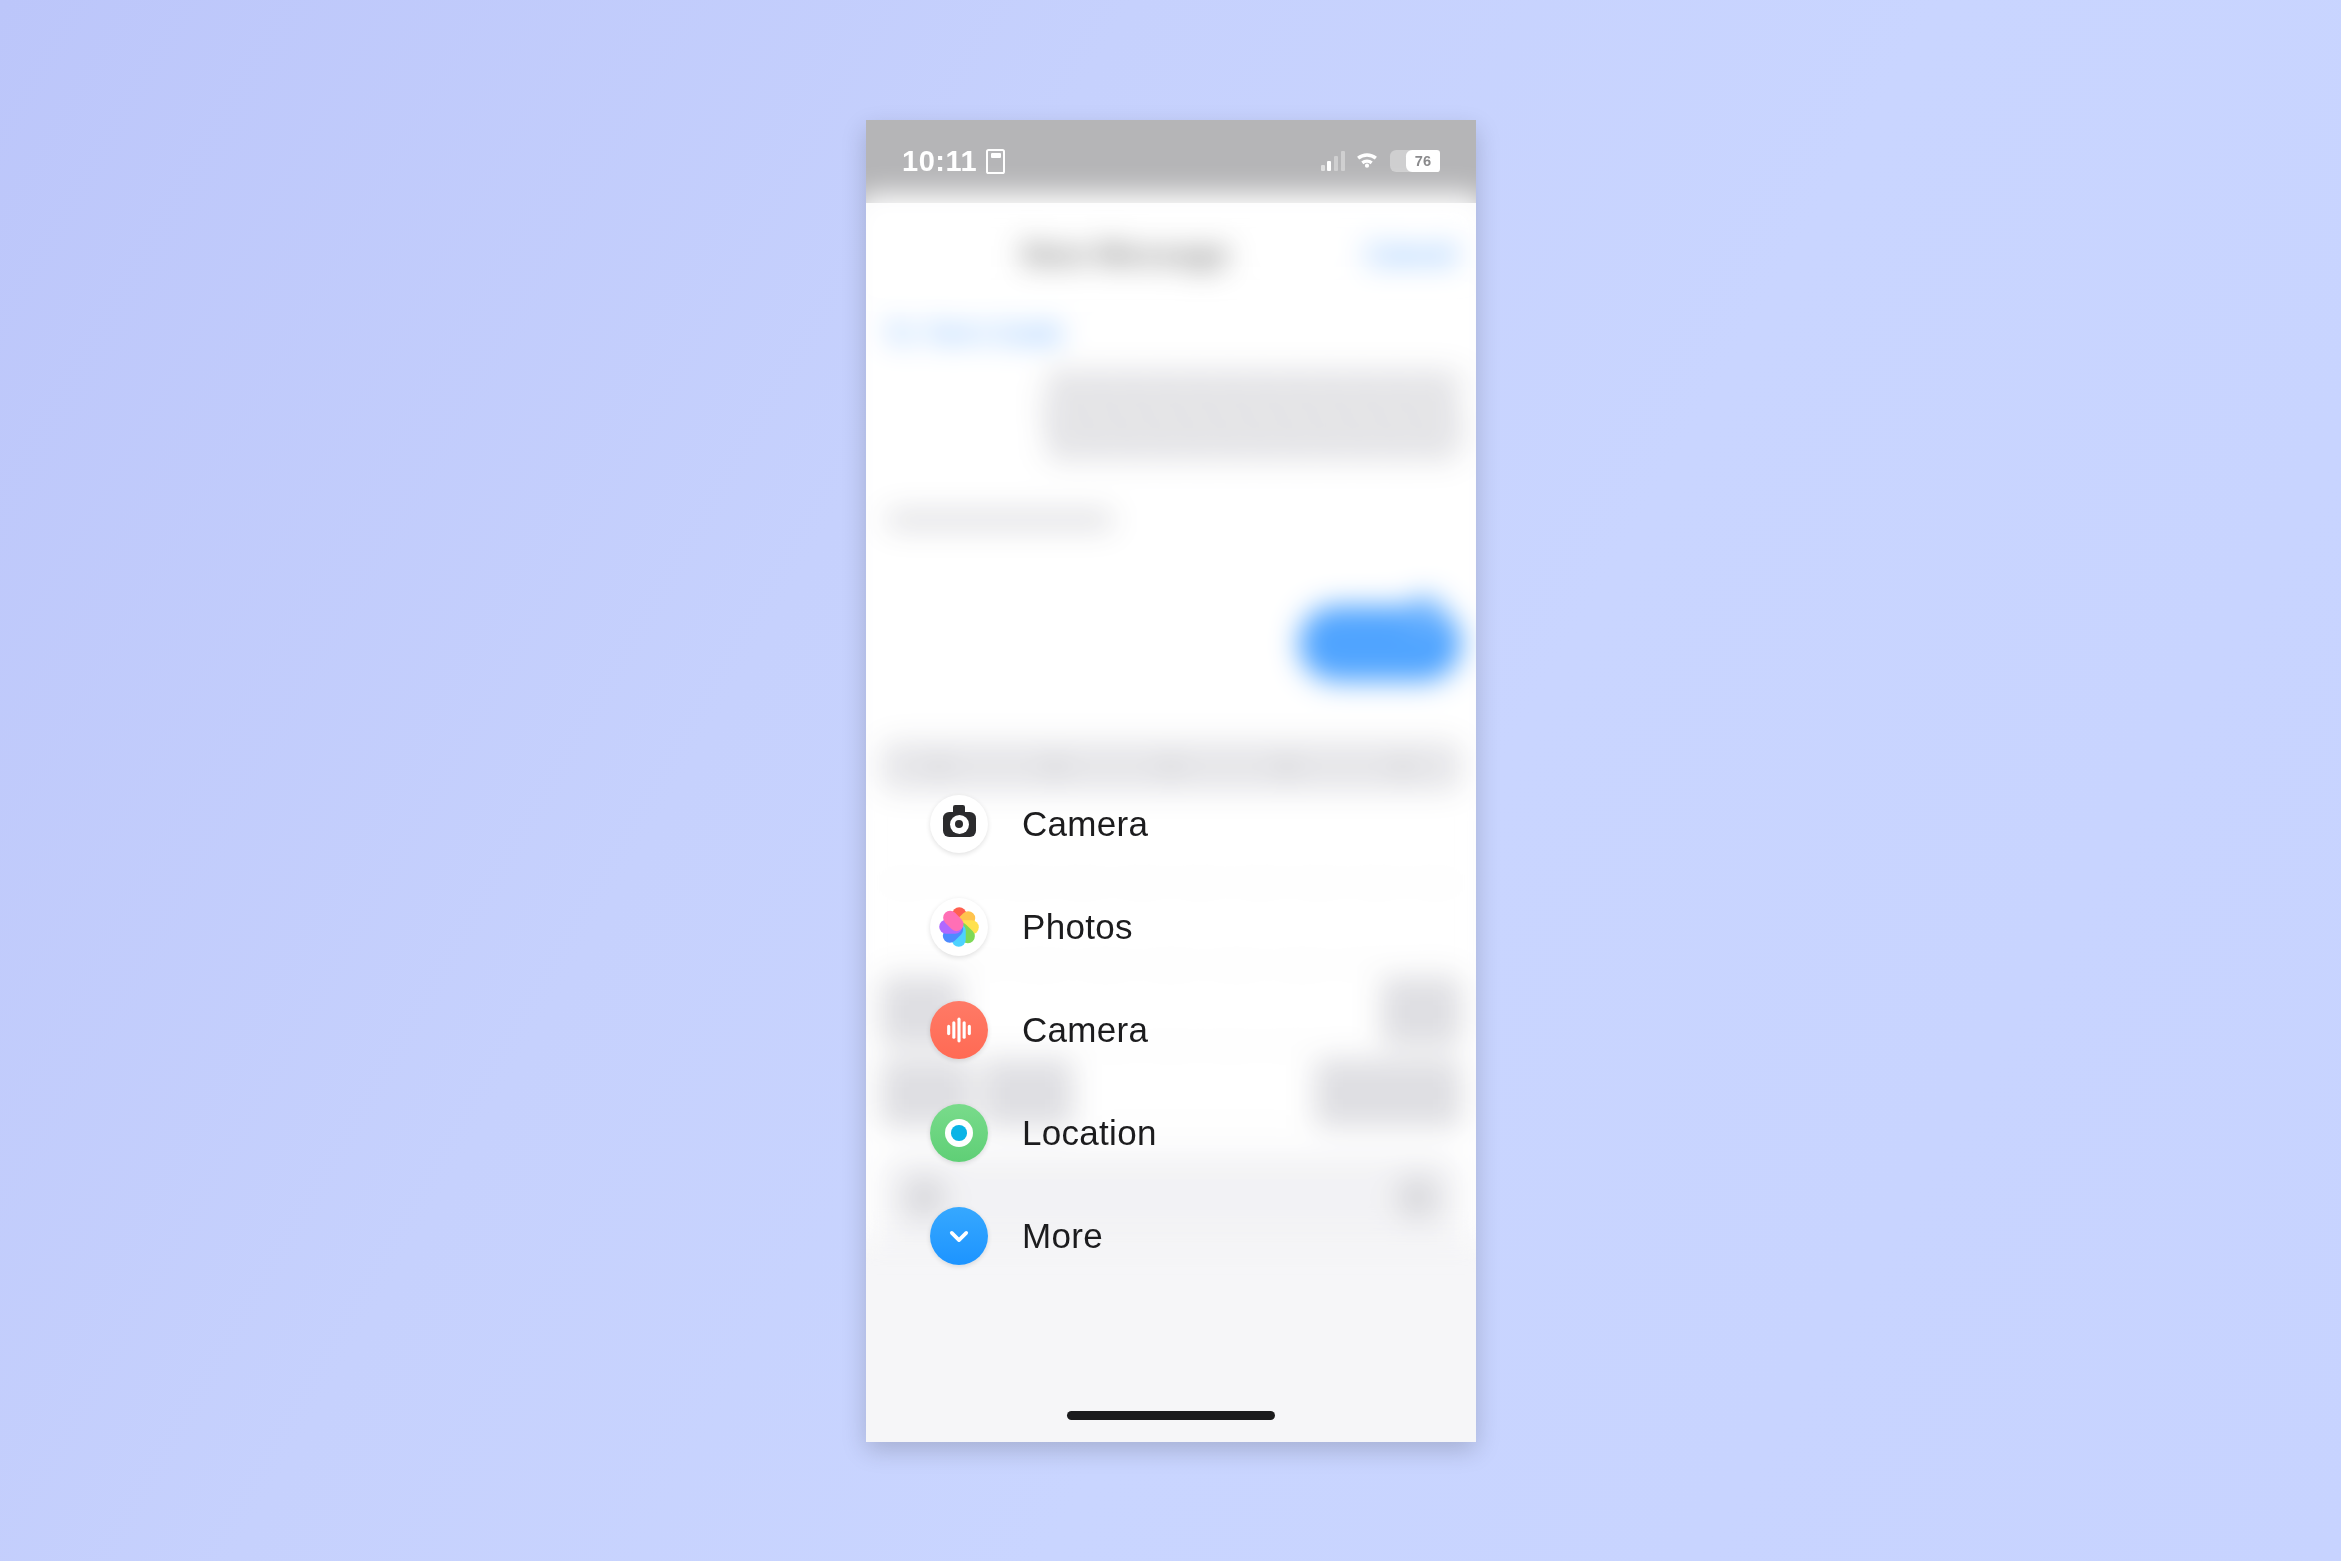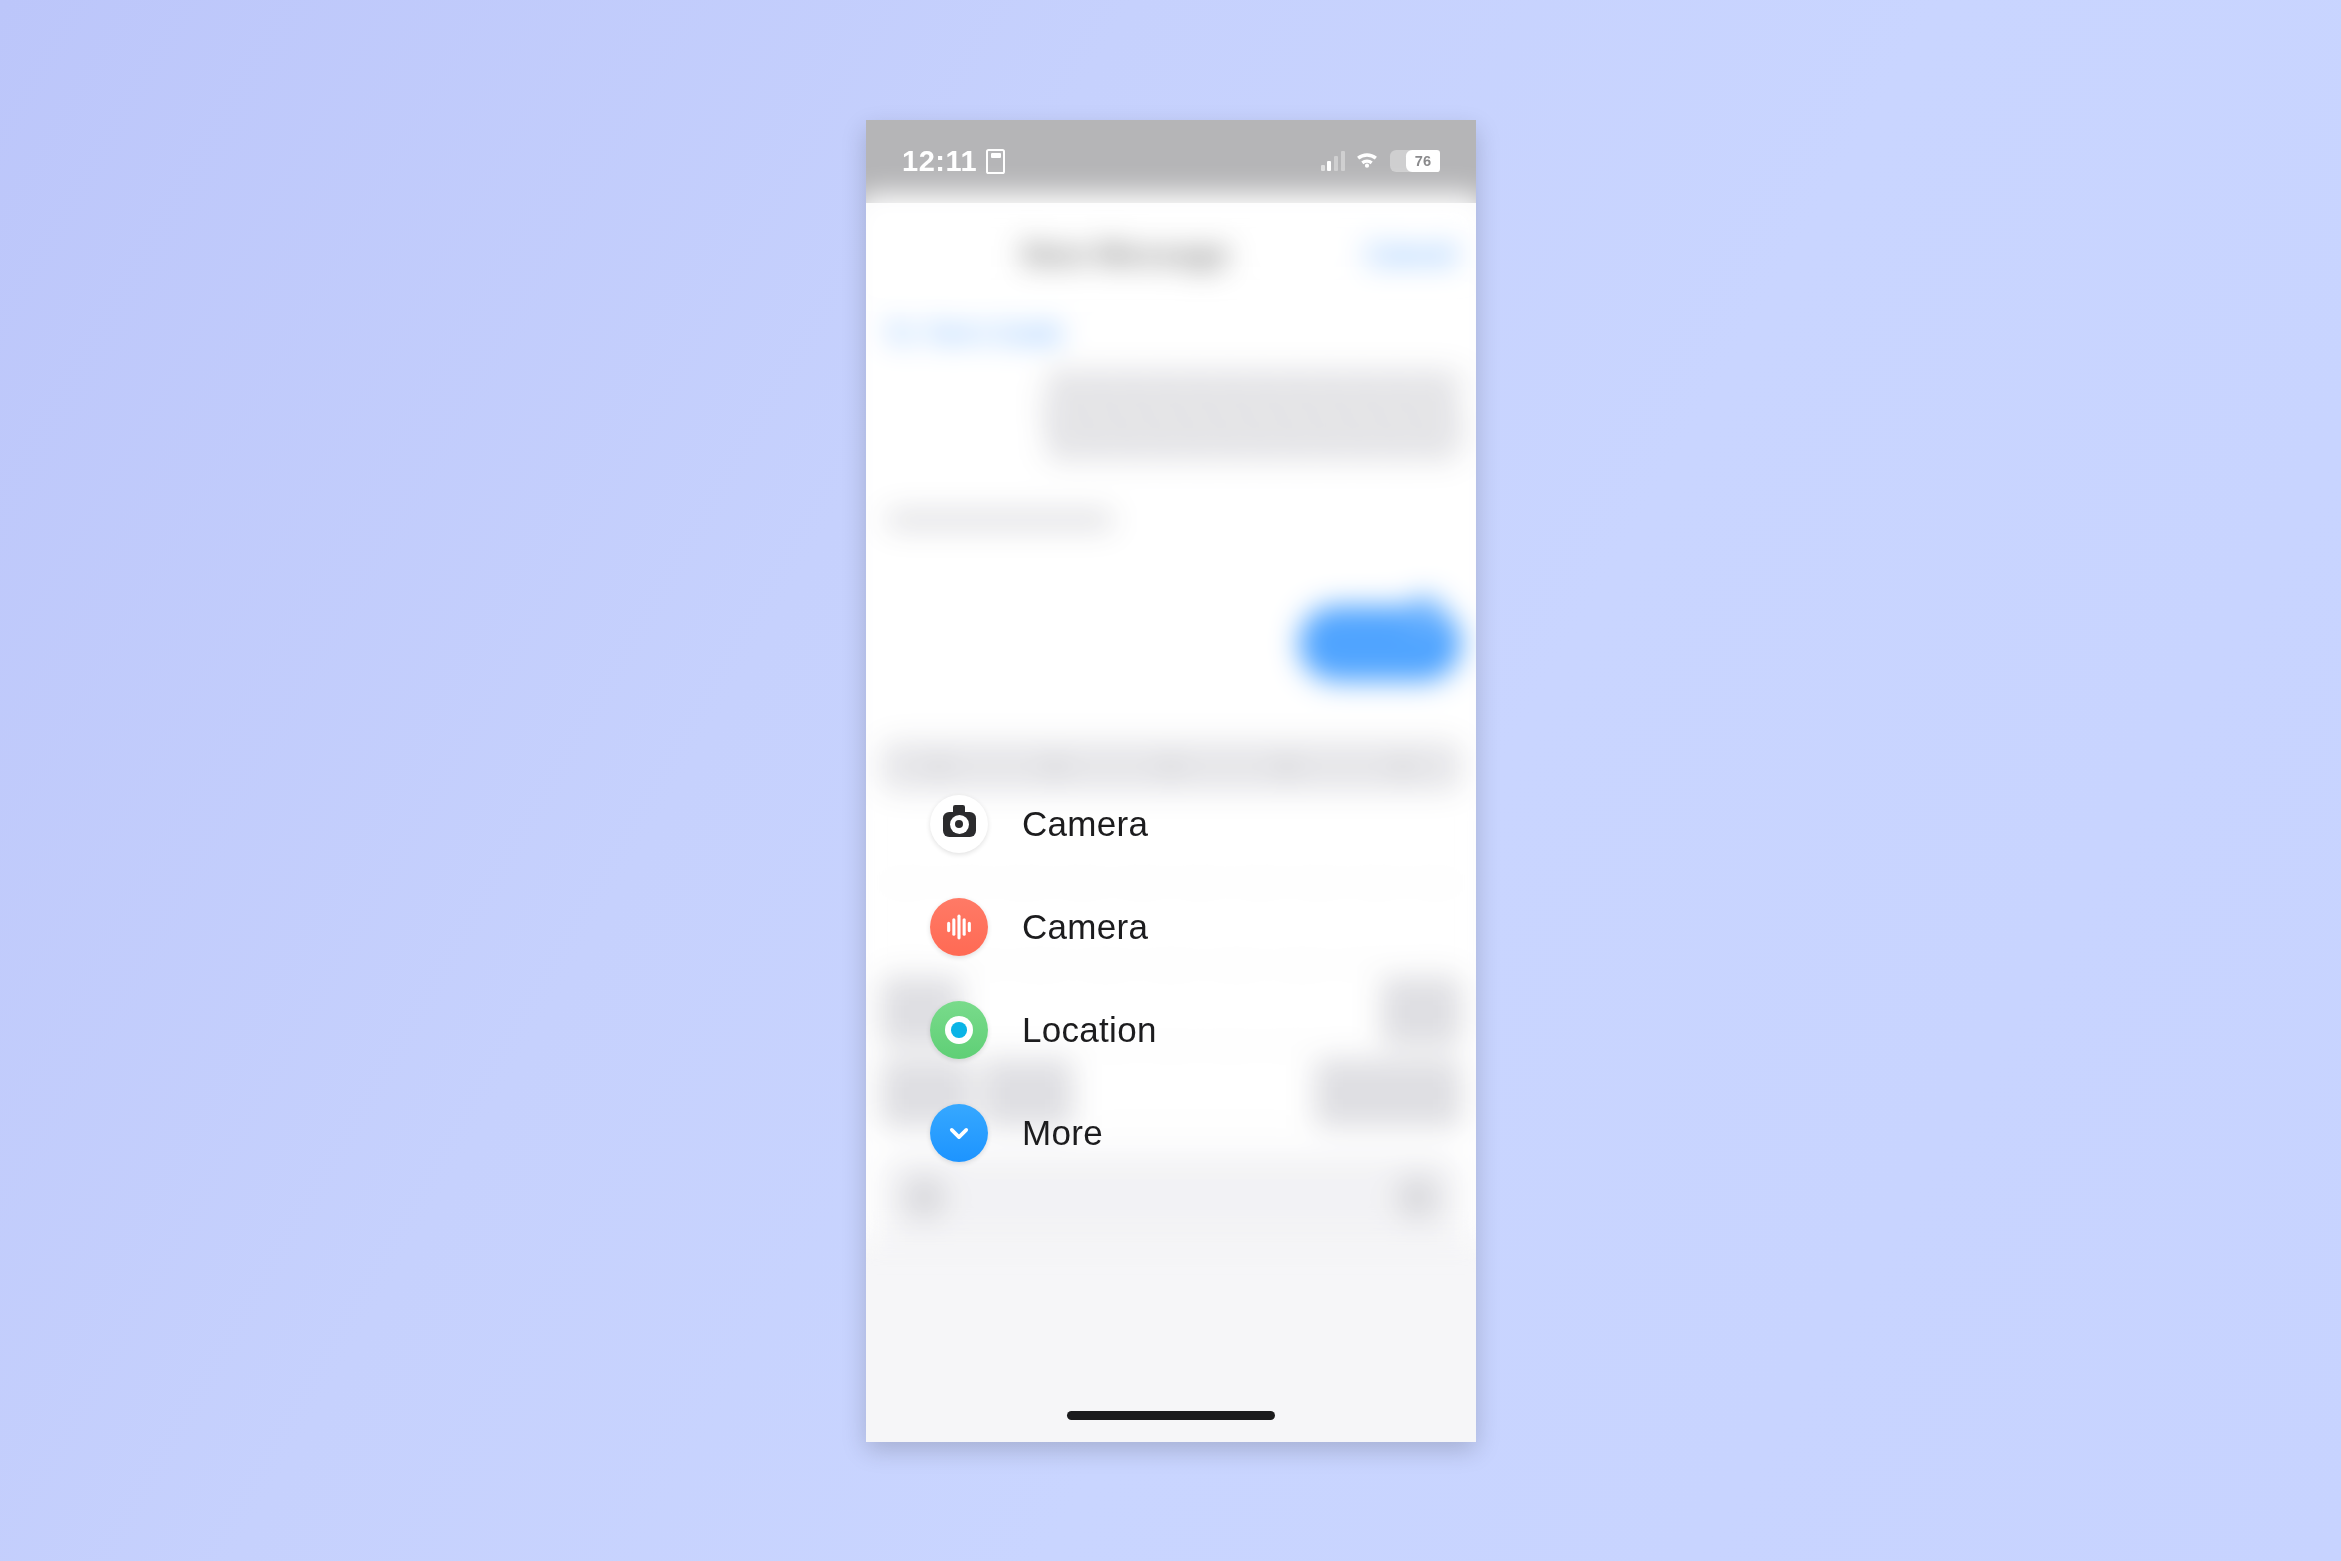--- a/index.html
+++ b/index.html
@@ -175,21 +175,21 @@
   }
 </style>
 </head>
 <body>
 
 <div class="phone-wrap">
   <div class="phone">
 
     <div class="statusbar">
       <div class="sb-left">
-        <span>12:11</span>
+        <span>10:11</span>
         <span class="sb-card"></span>
       </div>
       <div class="sb-right">
         <span class="cell">
             <i></i>
             <i></i>
             <i></i>
             <i></i>
           </span>
         <span class="wifi">
@@ -279,20 +279,35 @@
 
       <div class="item">
         <span class="ic">
           <span class="ic-camera">
               <span class="lens"></span>
             </span>
         </span>
         <span class="lbl">Camera</span>
       </div>
 
+      <div class="item">
+        <span class="ic">
+          <span class="ic-photos">
+            <span class="pt pt1"></span>
+              <span class="pt pt2"></span>
+              <span class="pt pt3"></span>
+              <span class="pt pt4"></span>
+            <span class="pt pt5"></span>
+              <span class="pt pt6"></span>
+              <span class="pt pt7"></span>
+              <span class="pt pt8"></span>
+          </span>
+        </span>
+        <span class="lbl">Photos</span>
+      </div>
 
 
       <div class="item">
         <span class="ic ic-audio">
           <svg width="32" height="32" viewBox="0 0 62 62">
             <g stroke="#fff" stroke-width="6" stroke-linecap="round">
               <line x1="11" y1="24" x2="11" y2="38"></line>
               <line x1="21" y1="17" x2="21" y2="45"></line>
               <line x1="31" y1="10" x2="31" y2="52"></line>
               <line x1="41" y1="17" x2="41" y2="45"></line>

